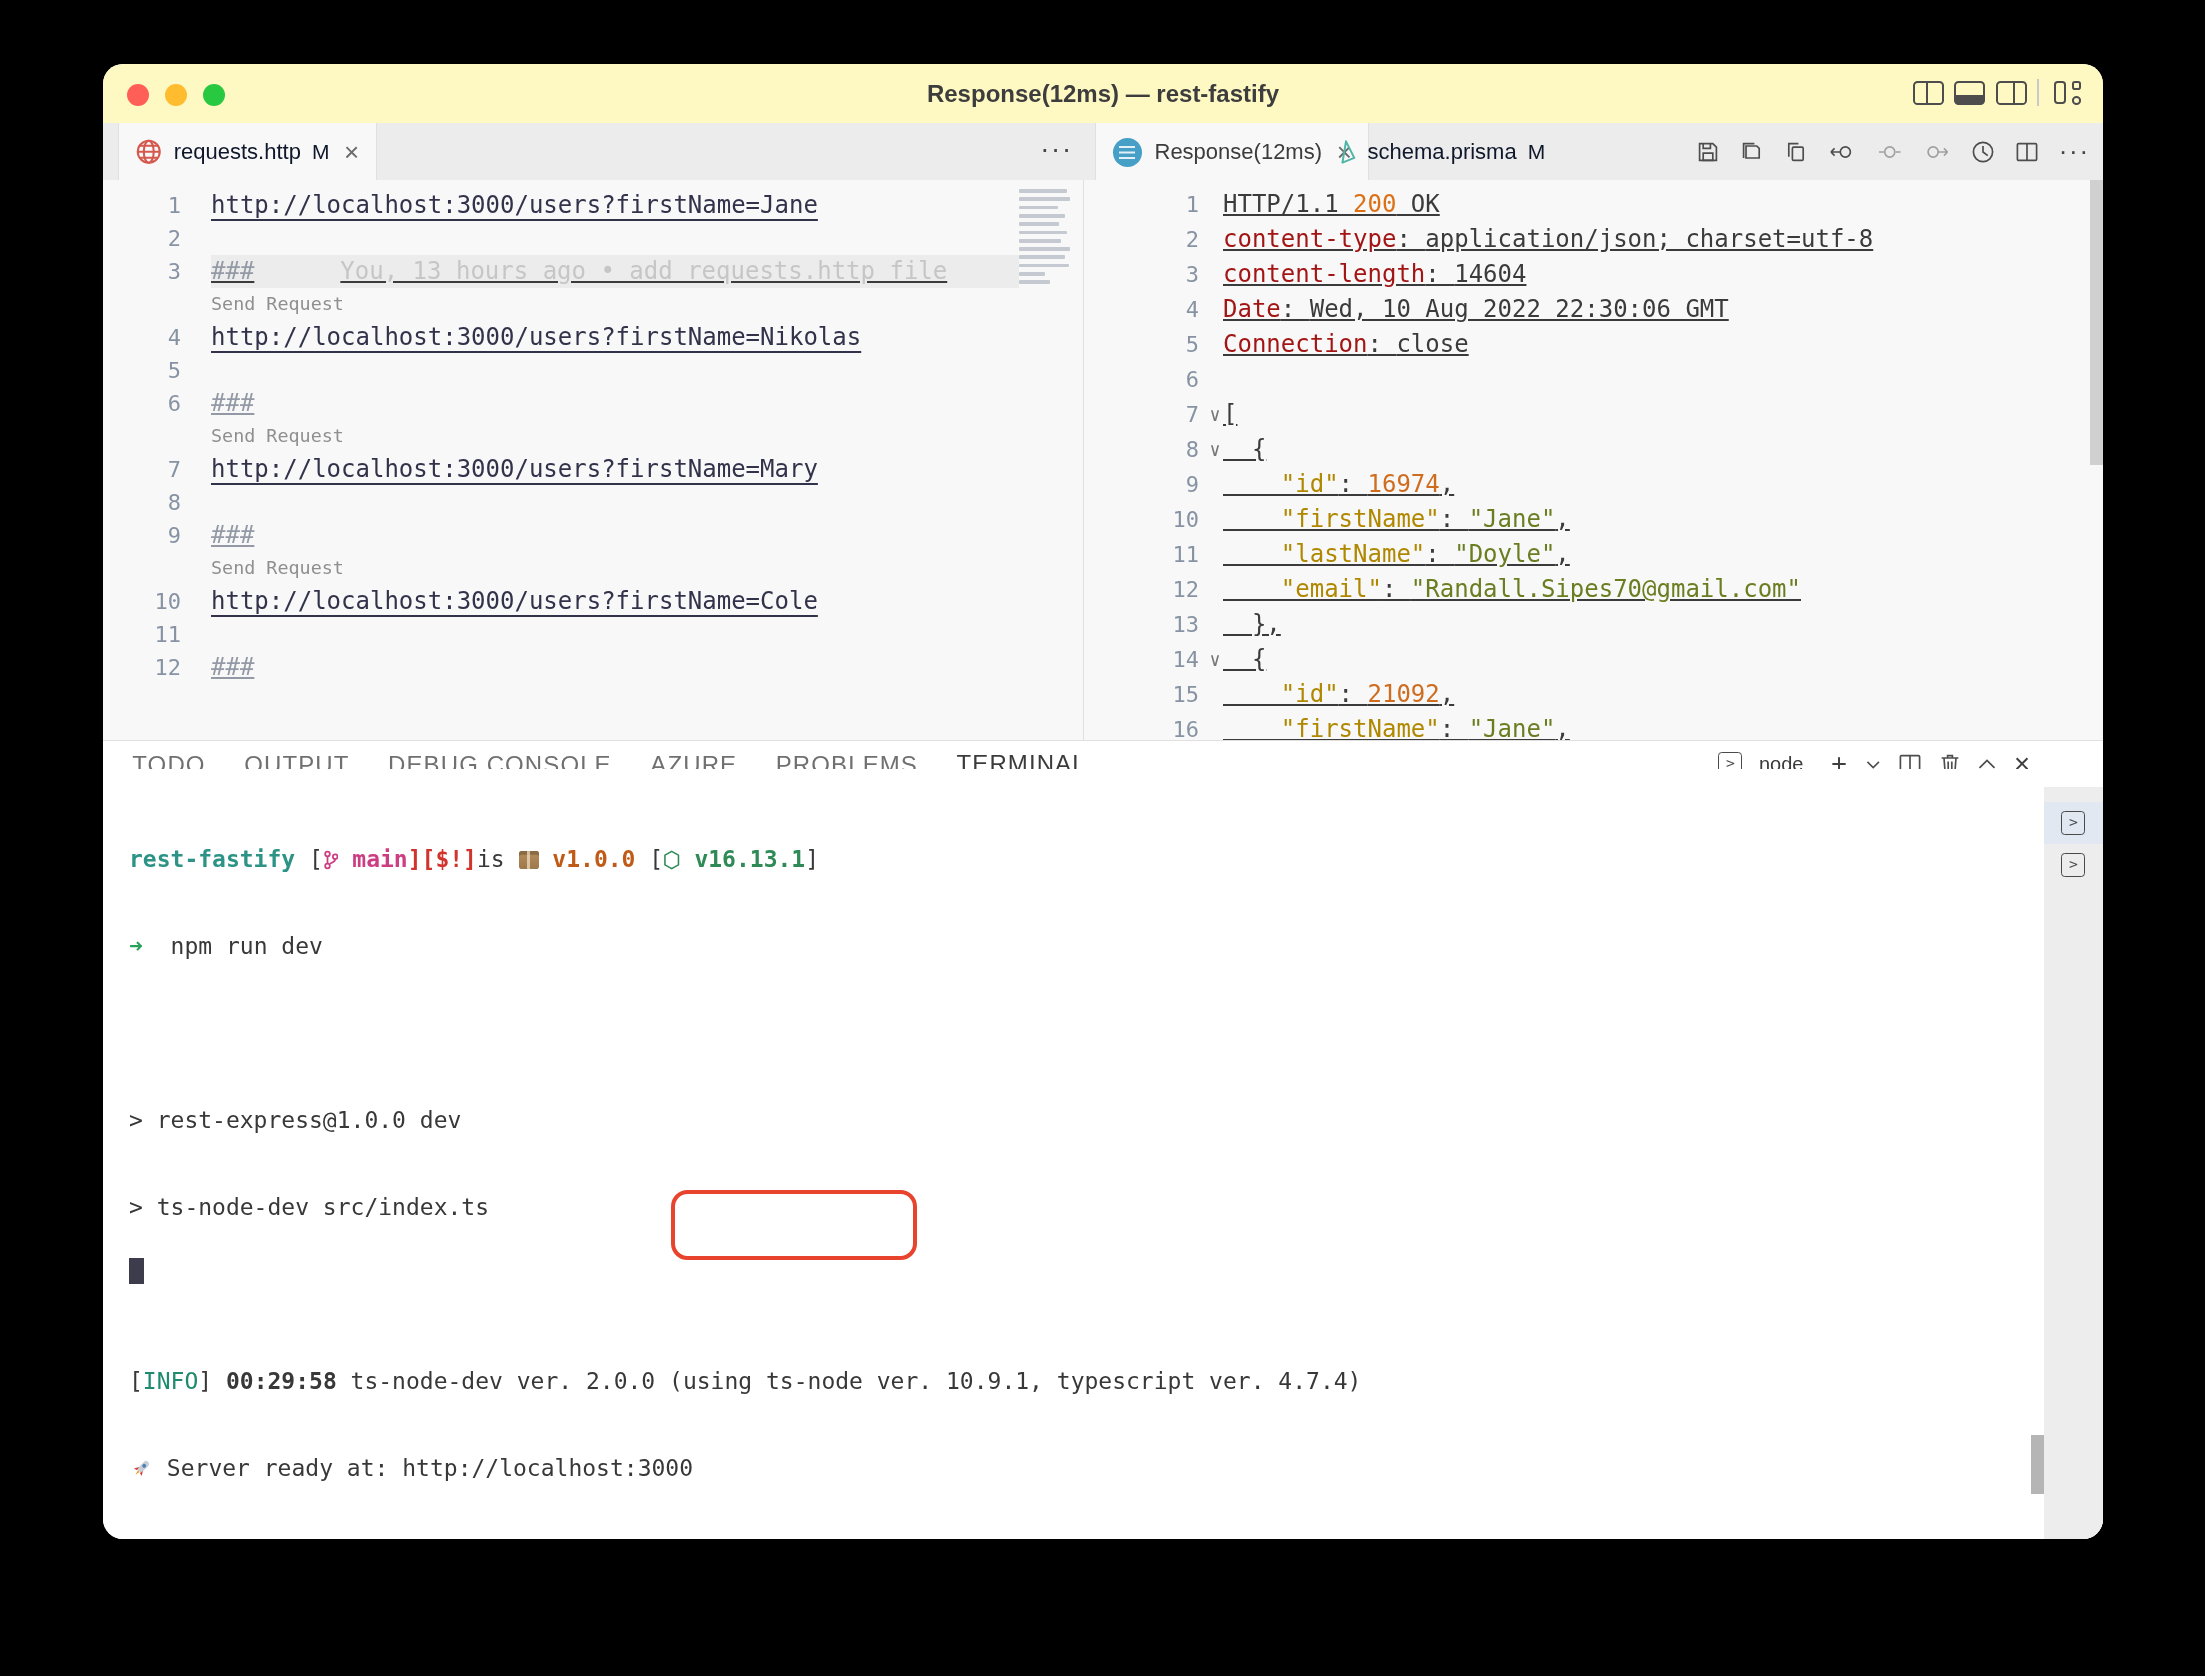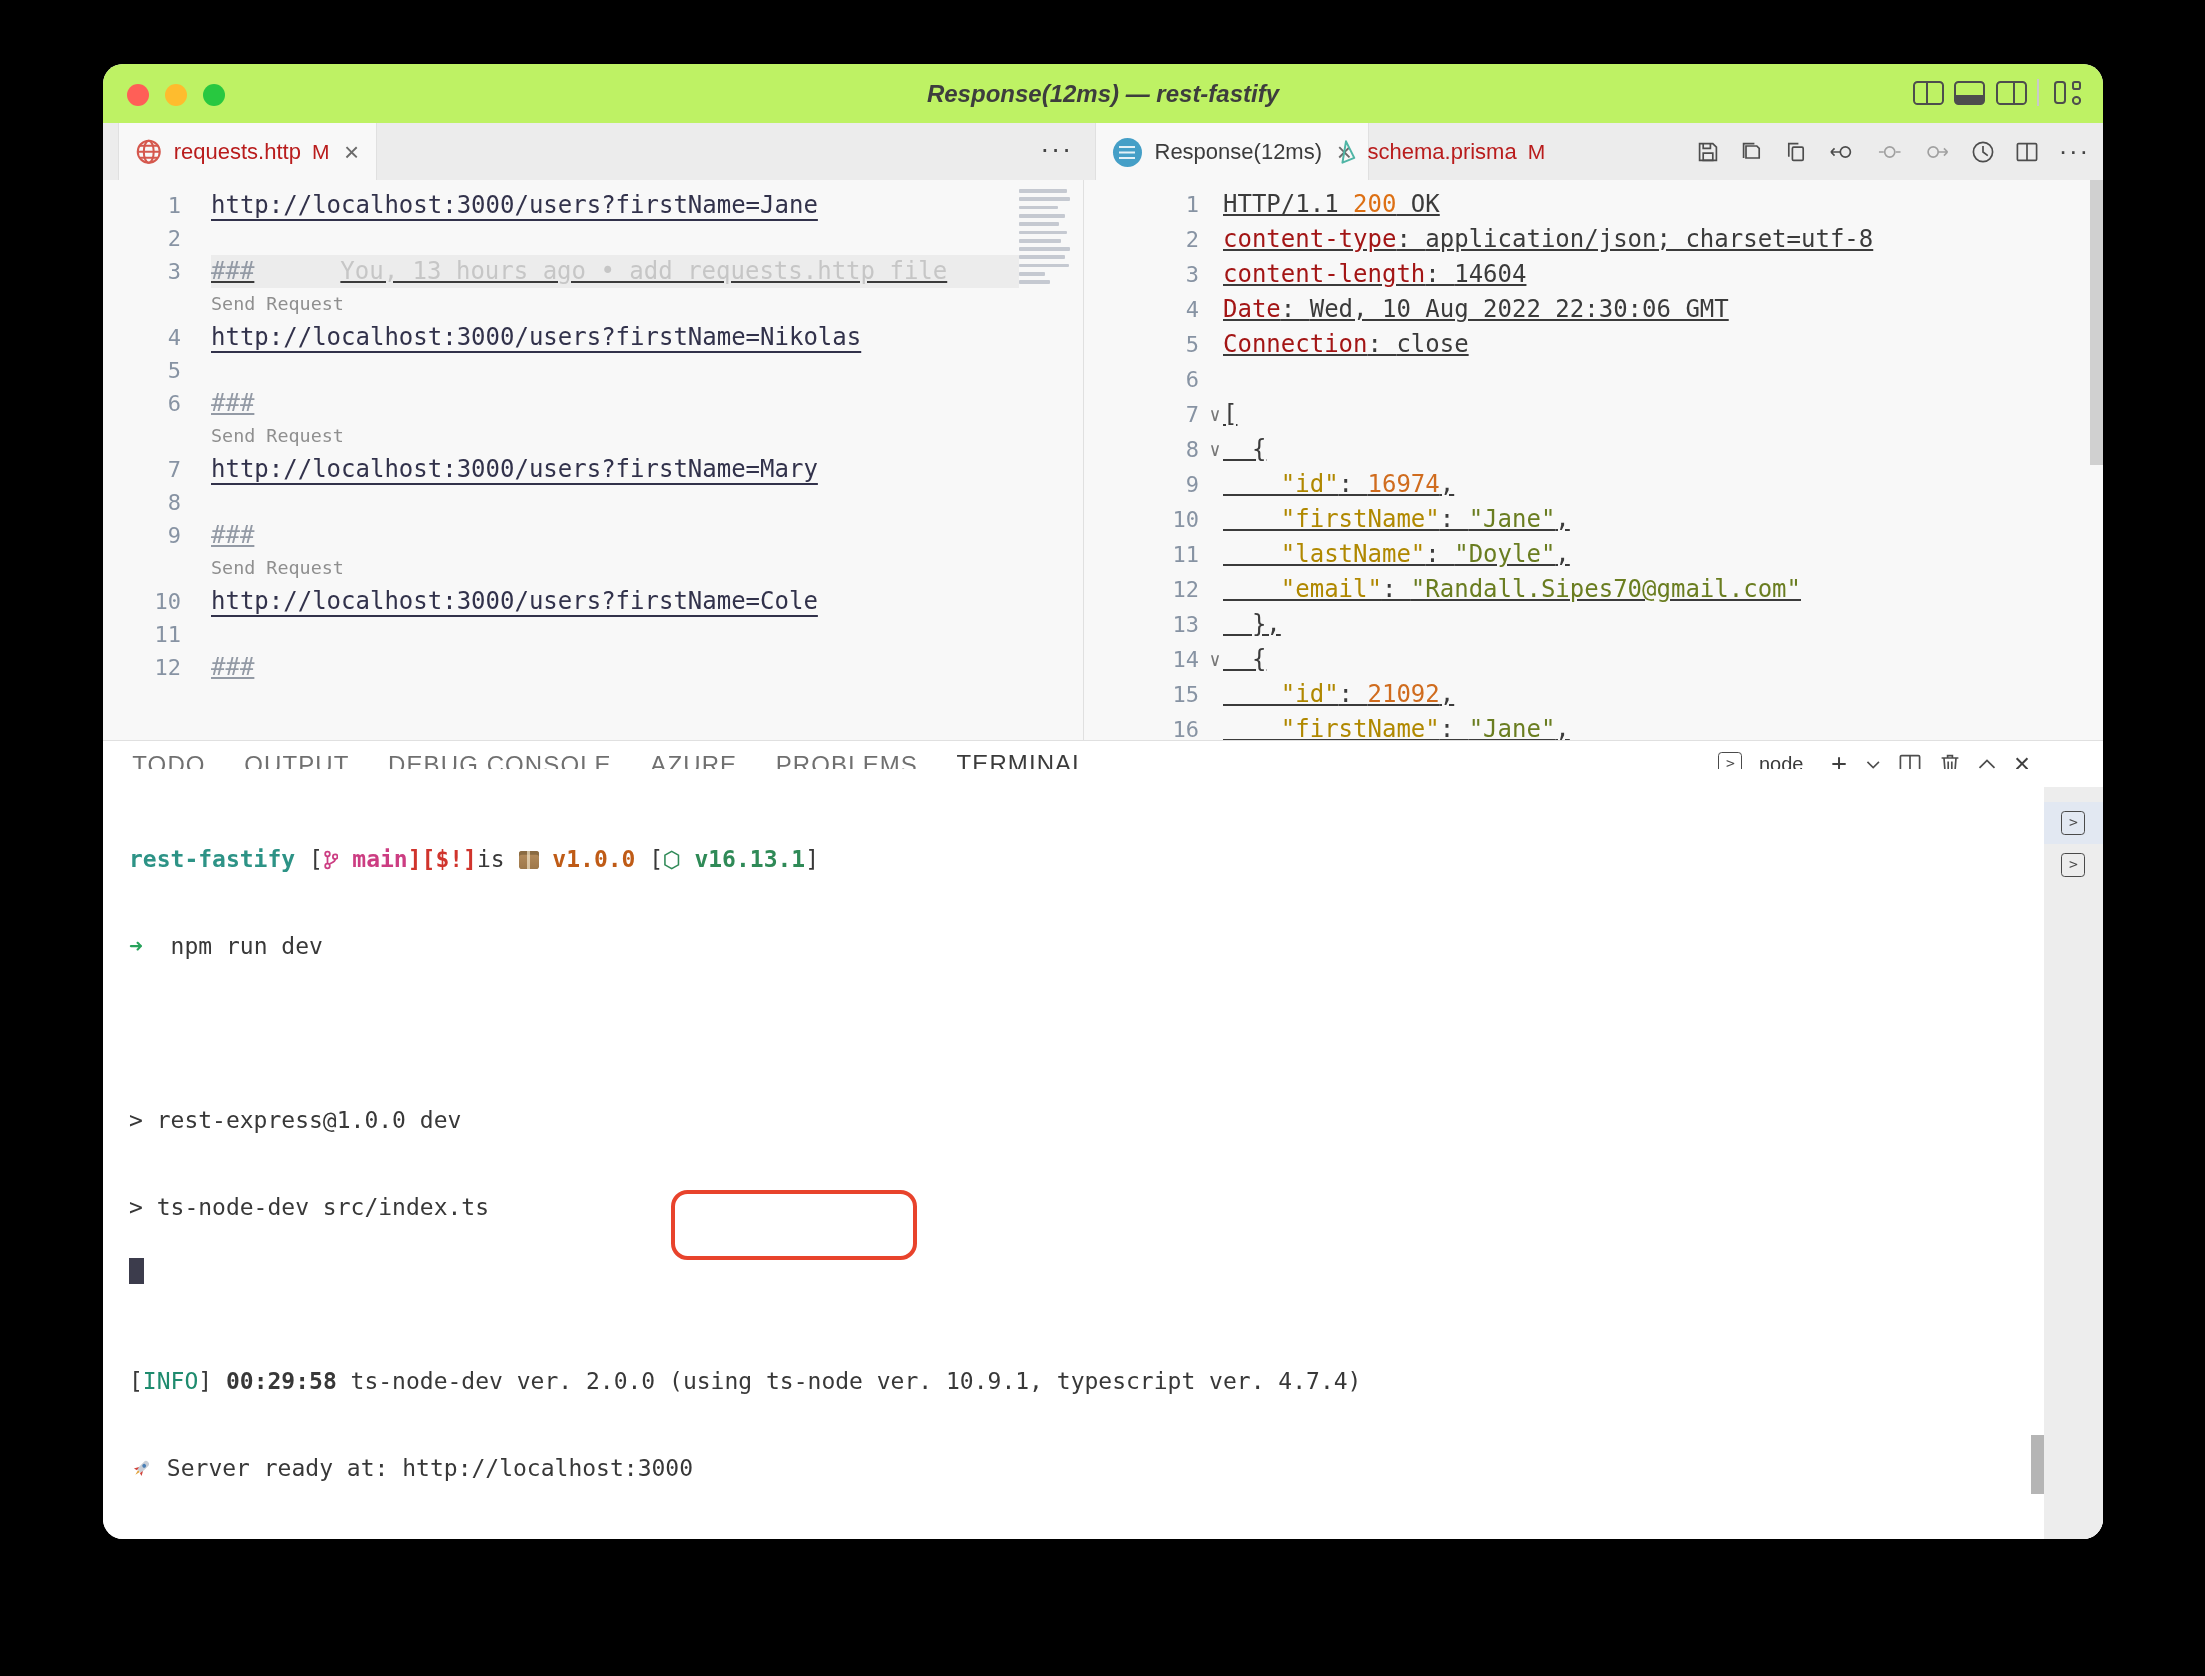--- a/index.html
+++ b/index.html
@@ -1,41 +1,41 @@
 <!DOCTYPE html>
 <html style="font-size:14.7px"><head>
 <meta charset="utf-8">
 <style>
   html,body{margin:0;padding:0;background:#000;width:2206px;height:1677px;overflow:hidden;
     font-family:"Liberation Sans","DejaVu Sans",sans-serif;}
   .mono{font-family:"DejaVu Sans Mono",monospace;}
   #window{position:absolute;left:103px;top:64px;width:2000px;height:1475px;background:#f2f2f2;
     border-radius:20px;overflow:hidden;box-shadow:0 27.5px 83px rgba(0,0,0,.6);}
   
-  #titlebar{position:absolute;left:0;top:0;width:100%;height:59px;background:#bef264;font-style:italic;}
+  #titlebar{position:absolute;left:0;top:0;width:100%;height:59px;background:#fef9c3;}
   .traffic{position:absolute;top:20px;width:22px;height:22px;border-radius:50%;}
   #tl-red{left:24px;background:#ff5f57;} #tl-yel{left:62px;background:#febc2e;} #tl-grn{left:100px;background:#28c840;}
   #win-title{position:absolute;left:0;right:0;top:0;height:59px;line-height:59px;text-align:center;
     font-size:24px;font-weight:bold;color:#3d3d3d;}
   .tb-ico{position:absolute;top:16.5px;width:31px;height:24px;border:2.3px solid #4d4d4d;border-radius:4.6px;box-sizing:border-box;}
   .tb-ico.i1::after{content:"";position:absolute;left:40%;top:0;bottom:0;width:2.3px;background:#4d4d4d;}
   .tb-ico.i2::after{content:"";position:absolute;left:0;right:0;bottom:0;height:40%;background:#4d4d4d;}
   .tb-ico.i3::after{content:"";position:absolute;left:55%;top:0;bottom:0;width:2.3px;background:#4d4d4d;}
   #tb-sep{position:absolute;top:14.7px;width:1.8px;height:27.5px;background:#c9c9c9;}
   #ic-custom{position:absolute;top:16.5px;width:31px;height:25px;}
   #ic-custom .a{position:absolute;left:0;top:0;width:12px;height:23px;border:2.3px solid #4d4d4d;border-radius:3.7px;box-sizing:border-box;}
   #ic-custom .b{position:absolute;right:3.7px;top:0.9px;width:9.2px;height:8.3px;border:2.3px solid #4d4d4d;border-radius:2.8px;box-sizing:border-box;}
   #ic-custom .c{position:absolute;right:3.7px;bottom:0.9px;width:9.2px;height:8.3px;border:2.3px solid #4d4d4d;border-radius:50%;box-sizing:border-box;}
   
   #tabbar{position:absolute;left:0;top:59px;width:100%;height:57px;background:#ececec;border-bottom:0.9px solid #e0e0e0;}
   .tab{position:absolute;top:0;height:57px;display:flex;align-items:center;box-sizing:border-box;font-size:22px;}
   .tab.active{background:#f8f8f8;border-right:0.9px solid #e0e0e0;border-left:0.9px solid #e0e0e0;height:58px;}
   .tab .close{color:#6b6b6b;font-size:26px;margin-left:14.7px;}
   .badge-m{font-size:21px;margin-left:11px;}
-  .gold{color:#b91c1c;}
+  .gold{color:#0f172a;}
   #tab-requests{left:14.7px;padding:0 16.5px;}
   #left-overflow{position:absolute;right:11px;top:0;height:57px;line-height:51px;font-size:27.5px;color:#444;letter-spacing:1.8px;}
   #tabbar-left{position:absolute;left:0;top:0;width:981px;height:57px;}
   #tabbar-right{position:absolute;left:981px;top:0;width:1019px;height:57px;background:#ececec;}
   #tab-response{left:11px;padding:0 16.5px;color:#3b3b3b;}
   #tab-prisma{left:234px;padding:0 16.5px;}
   .resp-ico{width:29px;height:29px;border-radius:50%;background:#459fc7;display:inline-block;position:relative;margin-right:13px;}
   .resp-ico::after{content:"";position:absolute;left:6.4px;right:6.4px;top:8.3px;height:1.8px;background:rgba(255,255,255,.85);
      box-shadow:0 5.5px 0 rgba(255,255,255,.85),0 11px 0 rgba(255,255,255,.85);}
   .tab-ico{margin-right:11px;display:inline-flex;align-items:center;}

